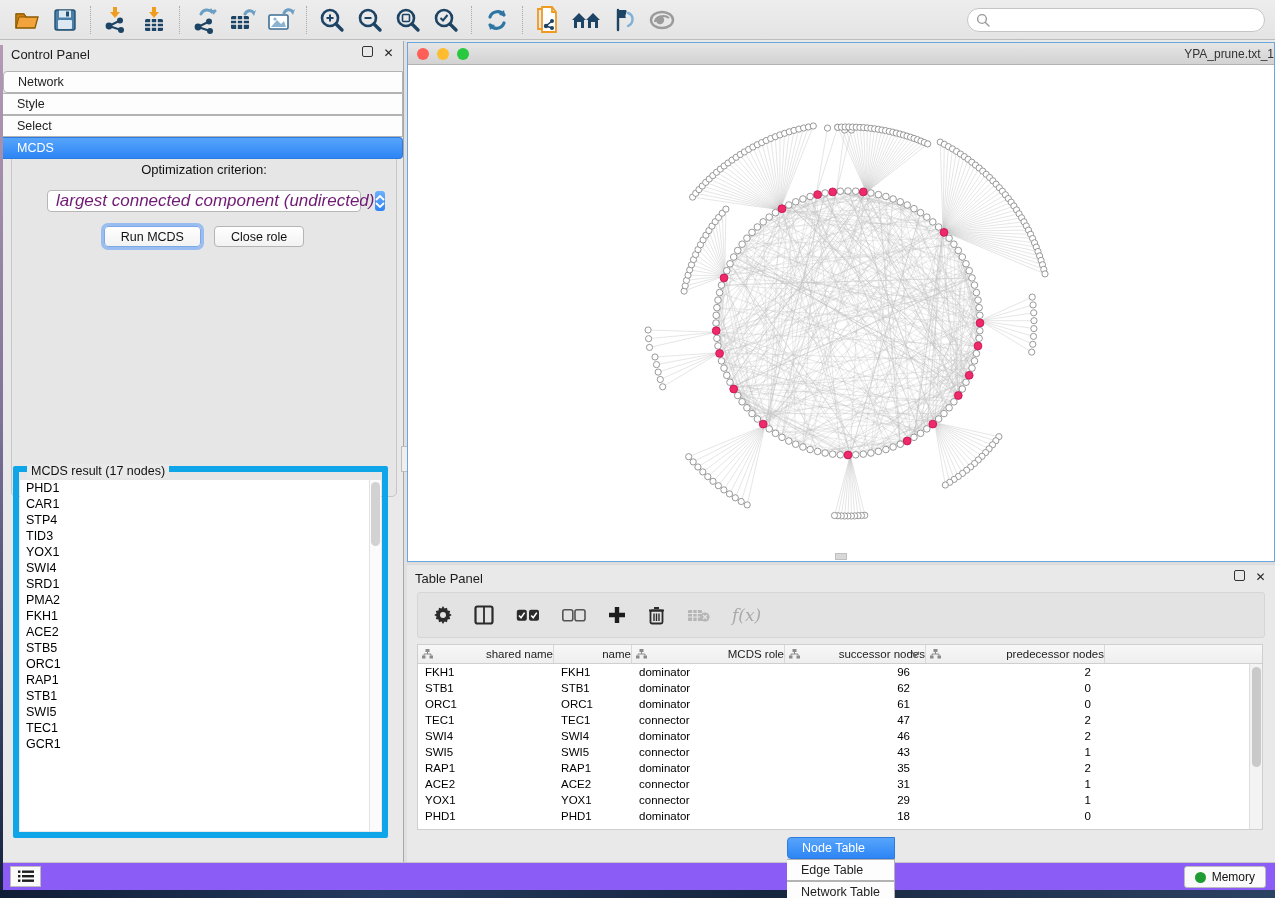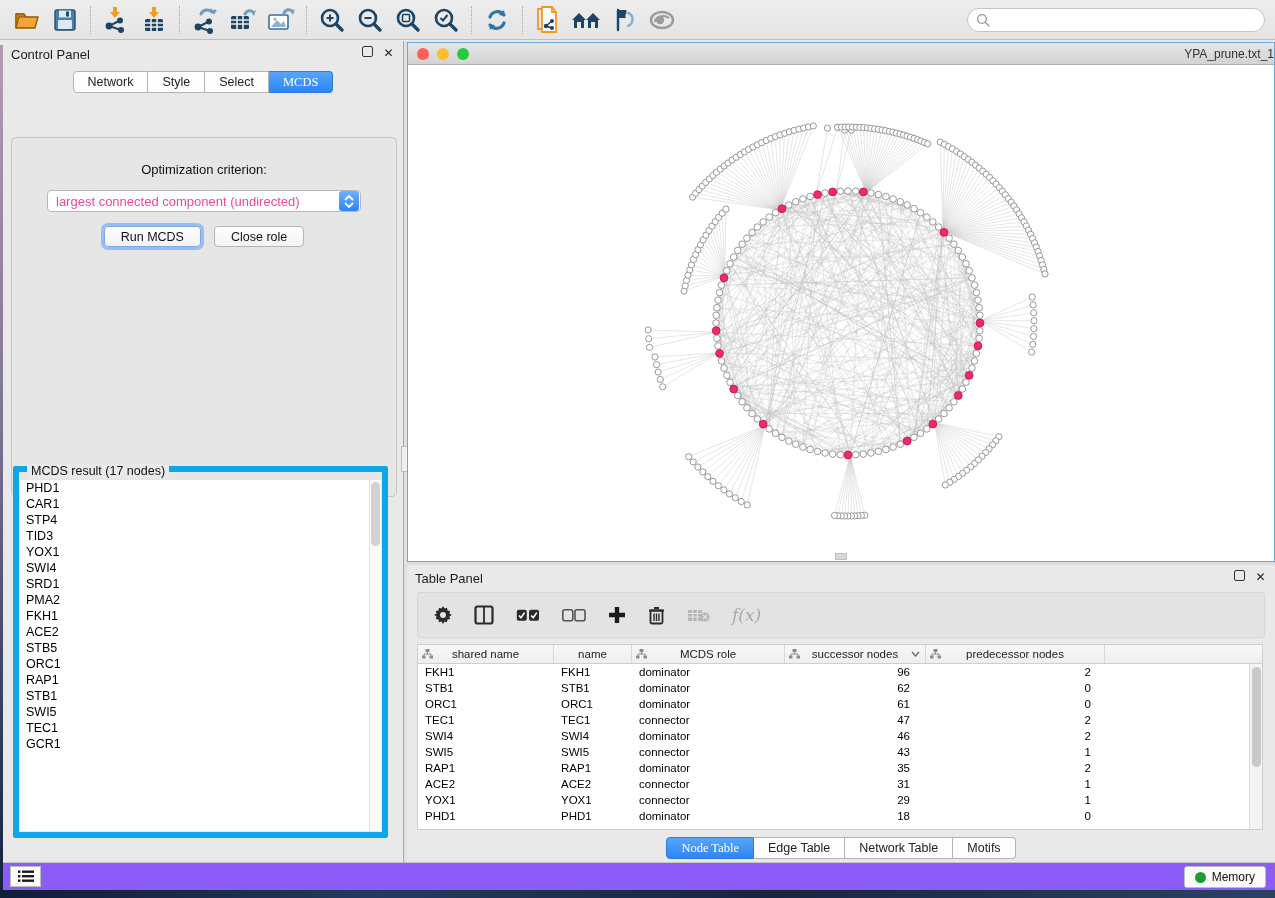--- a/index.html
+++ b/index.html
@@ -23,33 +23,33 @@
 
   
   .control-panel { position:absolute; left:3px; top:41px; width:400px; height:821px; background:#e9e9e9; }
   .panel-header { position:relative; height:26px; display:flex; align-items:center; padding:0 8px; }
   .panel-title { font-size:13px; color:#1c1c1c;text-align:right; }
   .panel-header .win-icons { position:absolute; right:8px; top:5px; display:flex; gap:9px; }
   .wi { width:13px; height:13px; display:flex; align-items:center; justify-content:center;
         font-size:12px; color:#222; font-weight:bold; line-height:1; cursor:default; }
   .wi.float { border:1.6px solid #333; width:11px; height:11px; border-radius:2px; }
 
-  .seg-tabs { display:flex; justify-content:center; margin-top:4px; position:relative; z-index:2; }
+  .seg-tabs { display:flex; justify-content:center; margin-top:4px; position:relative; z-index:2;flex-direction:column; }
   .seg { height:22px; padding:0 14px; display:flex; align-items:center; font-size:12.5px; color:#222;
      background:#fdfdfd; border:1px solid #b3b3b3; border-left:none; cursor:default; }
   .seg:first-child { border-left:1px solid #b3b3b3; border-radius:4px 0 0 4px; }
   .seg:last-child { border-radius:0 4px 4px 0; }
-  .seg.sel { background:linear-gradient(#57a5fb,#2d85f5); color:#fff; border-color:#2d7ae0;font-family:Liberation Serif, serif; }
+  .seg.sel { background:linear-gradient(#57a5fb,#2d85f5); color:#fff; border-color:#2d7ae0; }
 
   .cp-content { position:absolute; left:8px; right:6px; top:96px; height:360px;
      background:#e6e6e6; border:1px solid #c6c6c6; border-radius:5px; }
   .opt-label { text-align:center; font-size:13px; color:#111; margin-top:24px; }
   .combo { position:relative; margin:13px auto 0; width:314px; height:22px; background:#fff;
      border:1px solid #b7b7b7; border-radius:4px; display:flex; align-items:center; cursor:default; }
-  .combo .val { flex:1; font-size:13px; padding-left:8px; color:#ec4899; white-space:nowrap; }
+  .combo .val { flex:1; font-size:17px; padding-left:8px; color:#701a75; white-space:nowrap;font-style:italic; }
   .combo .step { width:20px; height:20px; margin:0 1px; border-radius:3px;
      background:linear-gradient(#6eb1fc,#2f83f3); display:flex; flex-direction:column;
      align-items:center; justify-content:center; gap:1px; }
   .btn-row { display:flex; justify-content:center; gap:13px; margin-top:14px; }
   .pbtn { height:21px; padding:0 16px; background:linear-gradient(#ffffff,#f2f2f2);
      border:1px solid #b5b5b5; border-radius:4px; font-size:12.5px; color:#111; cursor:default; }
   .pbtn.focus { box-shadow:0 0 0 3px rgba(90,155,250,.55); border-color:#7aa8e8; }
 
   .mcds-group { position:absolute; left:10px; right:15px; top:425px; height:372px;
      border:6px solid #0ea5e9; border-radius:2px; }
@@ -78,21 +78,21 @@
 
   
   .table-panel { position:absolute; left:407px; top:565px; width:868px; height:297px; background:#e9e9e9; }
   .tp-toolbar { position:absolute; left:10px; right:10px; top:27px; height:46px; background:#e3e3e3;
      border:1px solid #d6d6d6; border-radius:3px; display:flex; align-items:center; gap:22px; padding:0 16px; }
   .tp-ic { display:flex; align-items:center; justify-content:center; cursor:default; }
   .fx { font-family:"DejaVu Serif","Liberation Serif",serif; font-style:italic; font-size:17px; color:#a9a9a9; }
 
   .ntable { position:absolute; left:10px; top:79px; width:846px; height:186px; background:#fff; border:1px solid #cfcfcf; }
   .thead { display:flex; height:19px; background:linear-gradient(#f7f7f7,#eeeeee); border-bottom:1px solid #cfcfcf; }
-  .th { position:relative; border-right:1px solid #d8d8d8; display:flex; align-items:center; justify-content:center;
+  .th { position:relative; border-right:1px solid #d8d8d8; display:flex; align-items:center; justify-content:flex-end;
         font-size:11.5px; color:#222; }
   .th .hicon { position:absolute; left:4px; top:4px; }
   .th .sort { position:absolute; right:5px; top:6px; }
   .tbody { position:absolute; top:19px; left:0; right:13px; bottom:0; overflow:hidden; }
   .tr { display:flex; height:16px; }
   .td { font-size:11.5px; color:#000; white-space:nowrap; overflow:hidden; display:flex; align-items:center; }
   .td.num { justify-content:flex-end; }
   .tscroll { position:absolute; top:19px; right:0; bottom:0; width:13px; background:#f3f3f3; border-left:1px solid #ddd; }
   .tthumb { position:absolute; top:3px; left:2px; width:9px; height:100px; background:#c9c9c9; border-radius:5px; }
 

